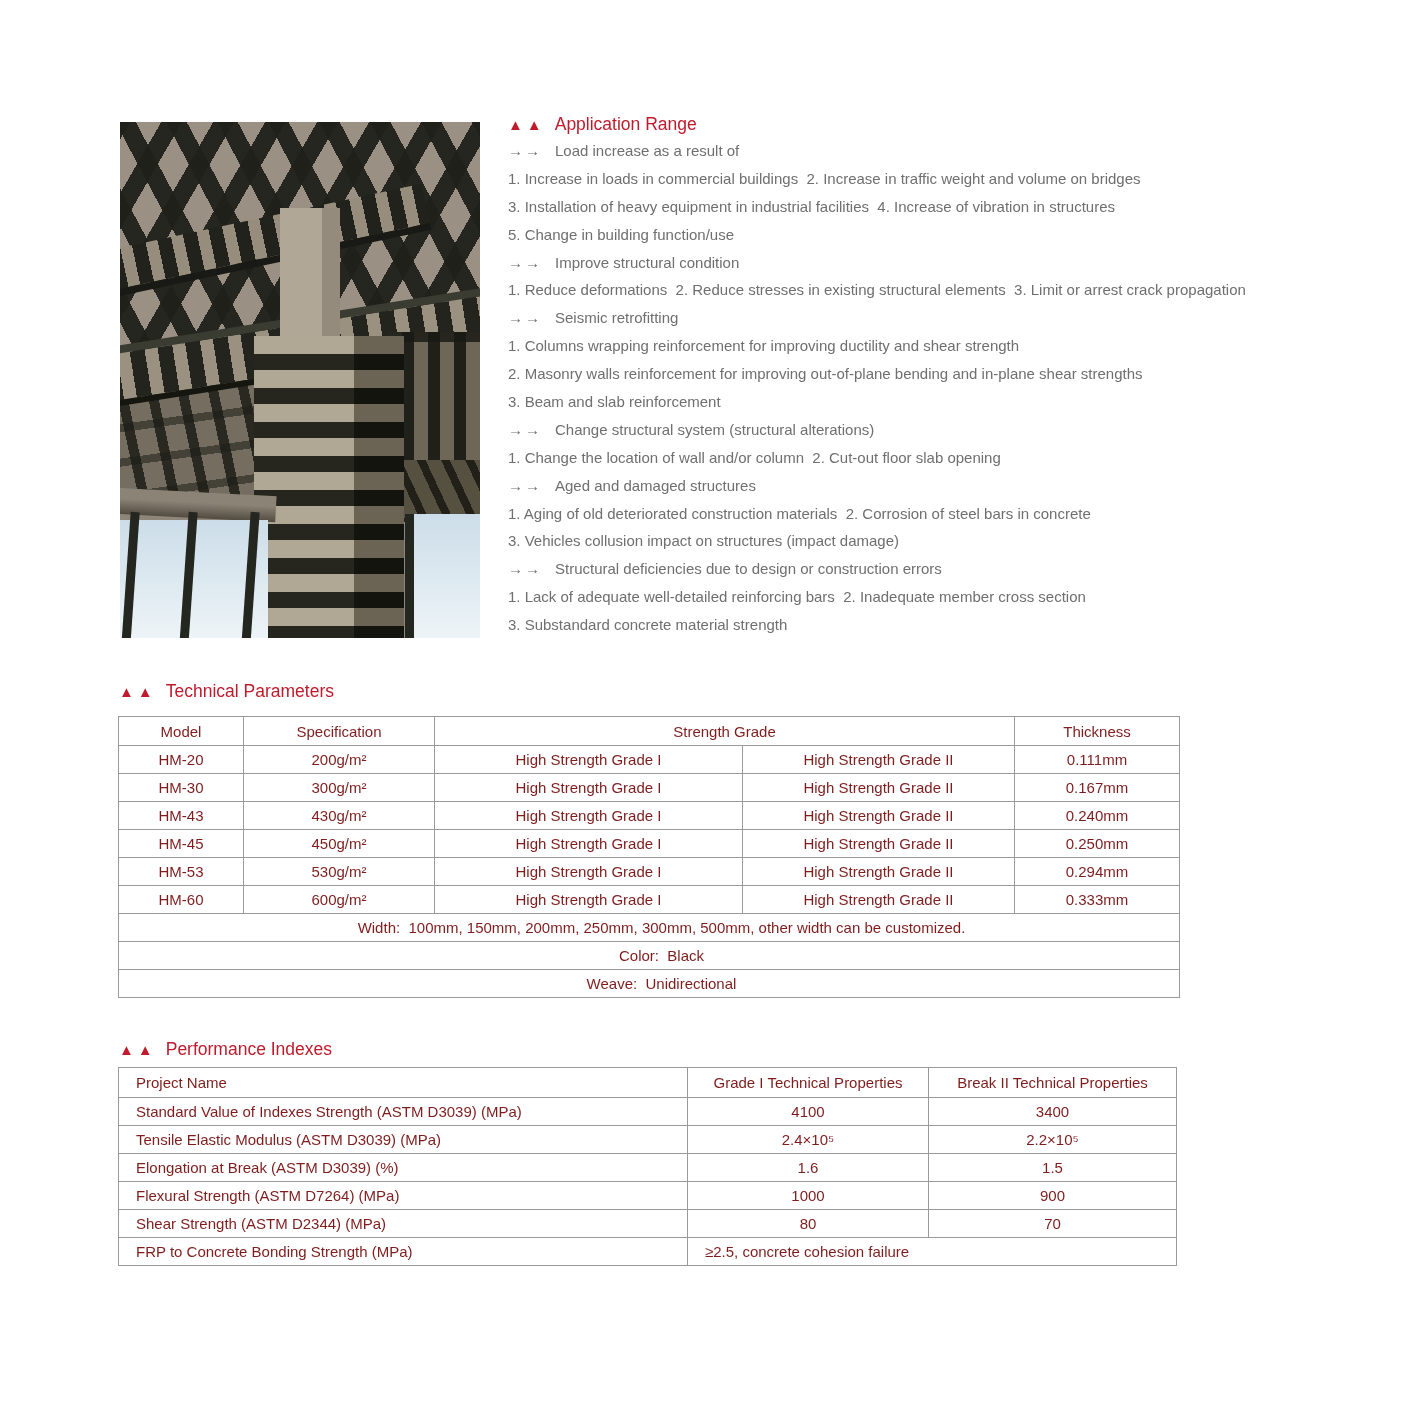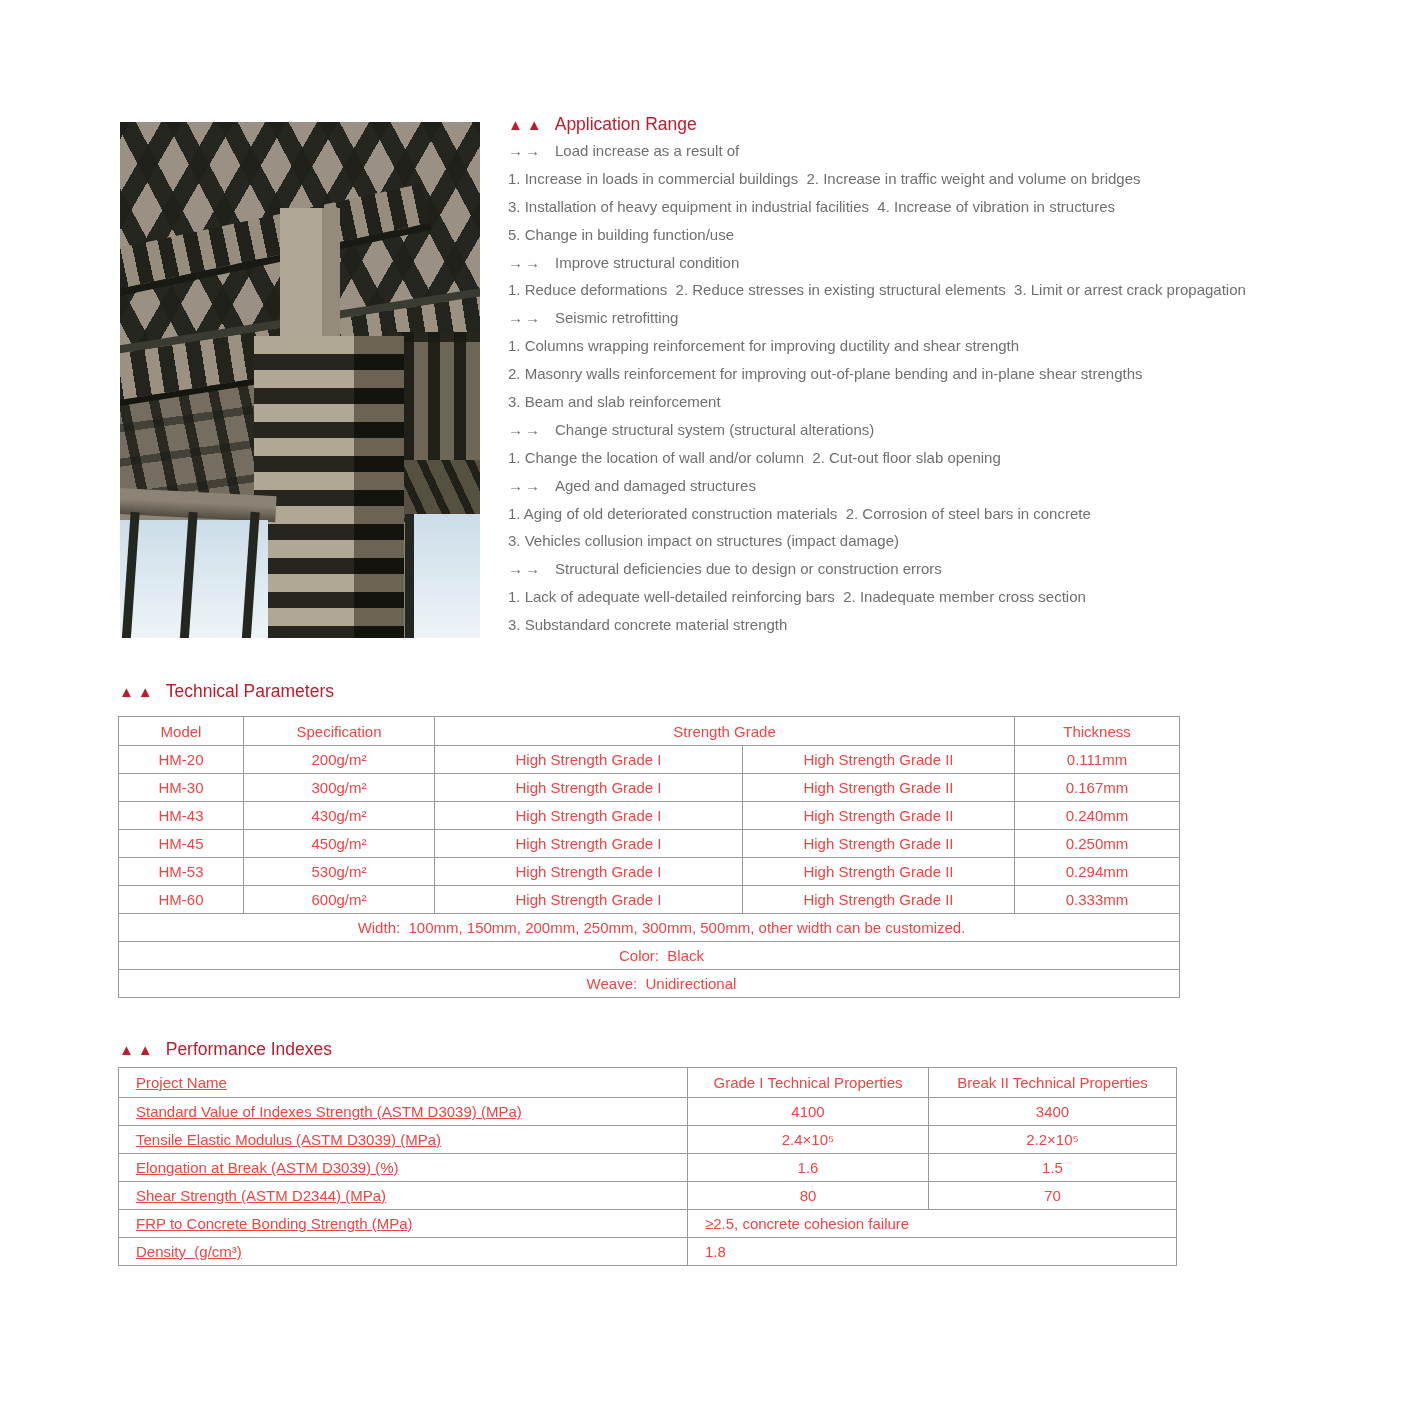--- a/index.html
+++ b/index.html
@@ -13,31 +13,31 @@
   .sec-head .marker{font-size:15px;letter-spacing:4px;margin-right:9px;line-height:1;}
 
   
   .app{position:absolute;left:508px;top:114px;width:840px;}
   .app .sec-head-inline{display:flex;align-items:center;color:#bf1b2c;font-size:17.5px;margin-bottom:7px;}
   .app .sec-head-inline .marker{font-size:15px;letter-spacing:4px;margin-right:9px;line-height:1;}
   .app-line{display:flex;align-items:baseline;height:27.9px;color:#6f6f6f;font-size:15px;}
   .app-line .arrow{letter-spacing:2px;margin-right:13px;color:#6f6f6f;}
 
   
-  table{border-collapse:collapse;table-layout:fixed;font-size:15px;color:#ef4444;}
+  table{border-collapse:collapse;table-layout:fixed;font-size:15px;color:#7f1d1d;}
   td,th{border:1px solid #9a9a9a;text-align:center;vertical-align:middle;
         font-weight:400;overflow:hidden;}
   .tech-table{position:absolute;left:118px;top:716px;width:1061px;}
   .tech-table tr{height:28px;}
   .tech-table tr.head{height:29px;}
   .tech-table td.note{text-align:center;padding-left:26px;}
   .perf-table{position:absolute;left:118px;top:1067px;width:1058px;}
   .perf-table tr{height:28px;}
   .perf-table tr.head{height:30px;}
-  .perf-table .name{text-align:left;padding-left:17px;text-decoration:underline;}
+  .perf-table .name{text-align:left;padding-left:17px;}
   .perf-table .merged{text-align:left;padding-left:17px;}
 
   
   .photo{position:absolute;left:120px;top:122px;width:360px;height:516px;
          background:#8e8678;overflow:hidden;}
   .photo div{position:absolute;}
   .ph-ceiling{left:0;top:0;width:100%;height:258px;background-color:#9a9184;
     background-image:
       repeating-linear-gradient(62deg, rgba(0,0,0,0) 0 27px, rgba(31,32,26,.95) 27px 45px),
       repeating-linear-gradient(-60deg, rgba(0,0,0,0) 0 27px, rgba(31,32,26,.95) 27px 45px);}
@@ -267,28 +267,29 @@
       <td class="name" data-bind="performance.rows.1.name">Tensile Elastic Modulus (ASTM D3039) (MPa)</td>
       <td data-bind="performance.rows.1.g1">2.4×10⁵</td>
       <td data-bind="performance.rows.1.g2">2.2×10⁵</td>
     </tr>
     <tr>
       <td class="name" data-bind="performance.rows.2.name">Elongation at Break (ASTM D3039) (%)</td>
       <td data-bind="performance.rows.2.g1">1.6</td>
       <td data-bind="performance.rows.2.g2">1.5</td>
     </tr>
     <tr>
+      <td class="name" data-bind="performance.rows.3.name">Flexural Strength (ASTM D7264) (MPa)</td>
+      <td data-bind="performance.rows.3.g1">1000</td>
+      <td data-bind="performance.rows.3.g2">900</td>
+    </tr>
+    <tr>
       <td class="name" data-bind="performance.rows.4.name">Shear Strength (ASTM D2344) (MPa)</td>
       <td data-bind="performance.rows.4.g1">80</td>
       <td data-bind="performance.rows.4.g2">70</td>
     </tr>
     <tr>
       <td class="name" data-bind="performance.rows.5.name">FRP to Concrete Bonding Strength (MPa)</td>
       <td class="merged" colspan="2" data-bind="performance.rows.5.value">≥2.5, concrete cohesion failure</td>
     </tr>
-    <tr>
-      <td class="name" data-bind="performance.rows.6.name">Density  (g/cm³)</td>
-      <td class="merged" colspan="2" data-bind="performance.rows.6.value">1.8</td>
-    </tr>
   </tbody>
     </table>
 
 </div>
 
 </body></html>

